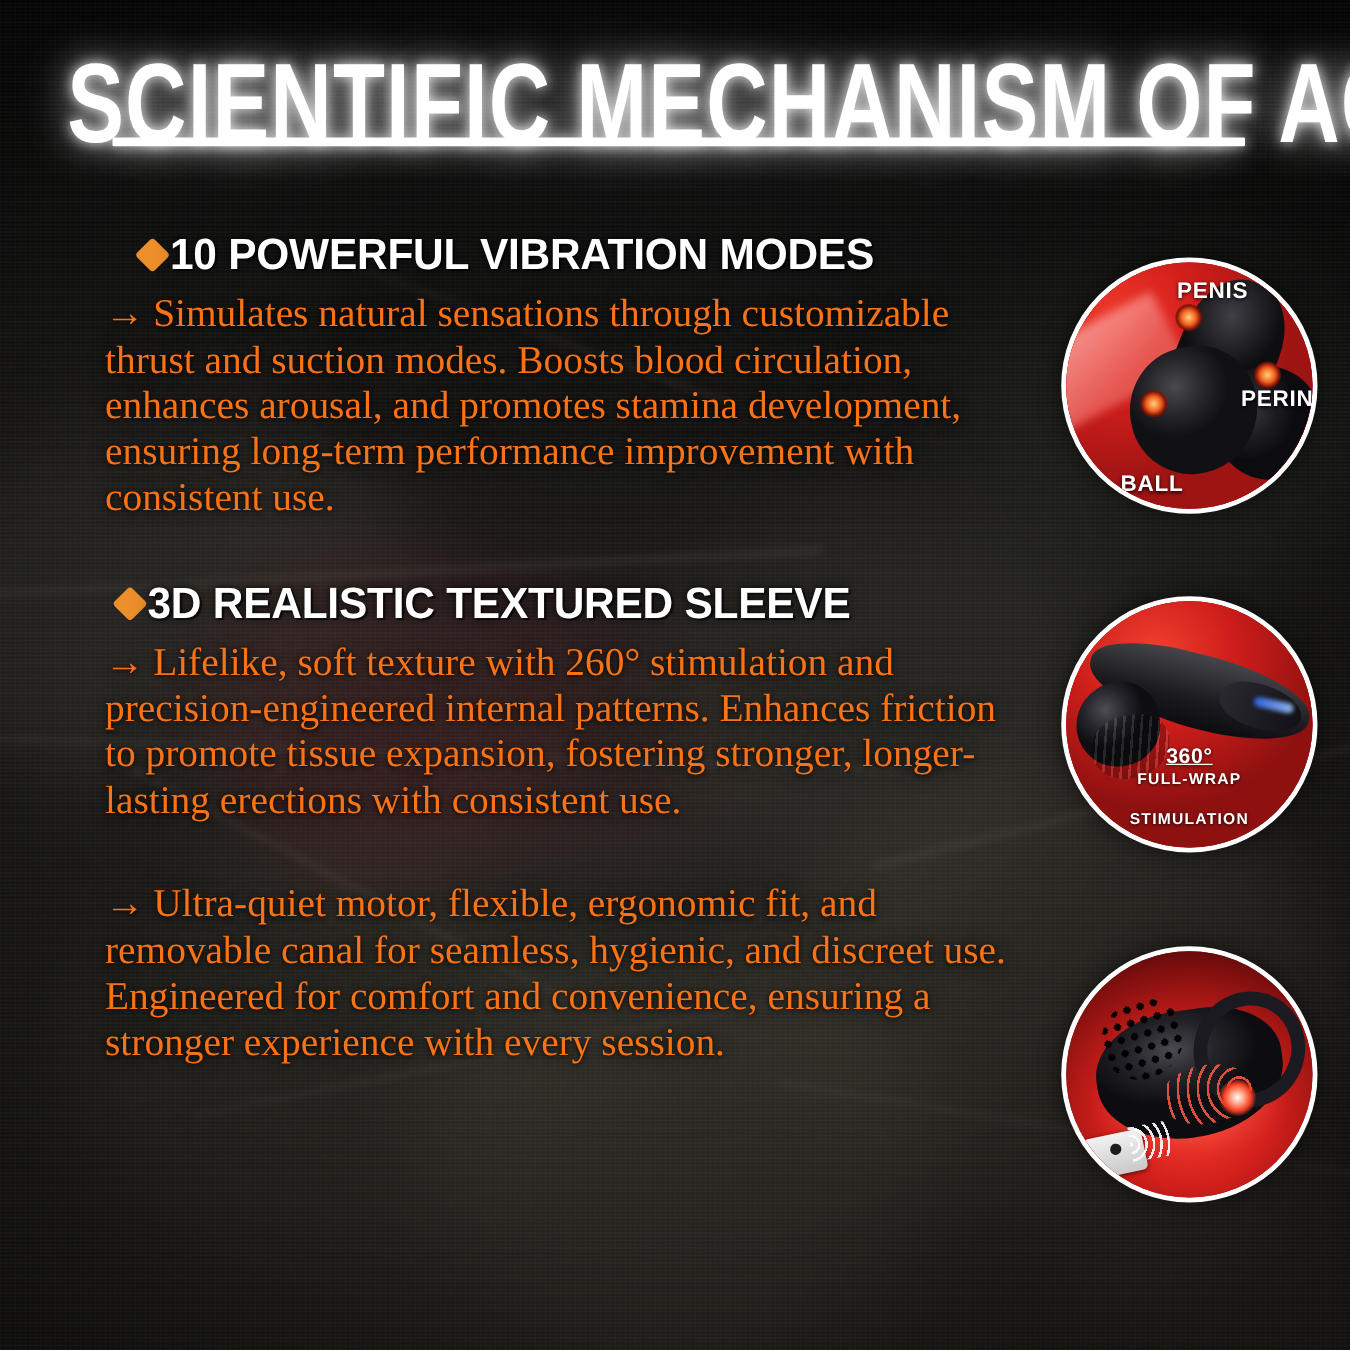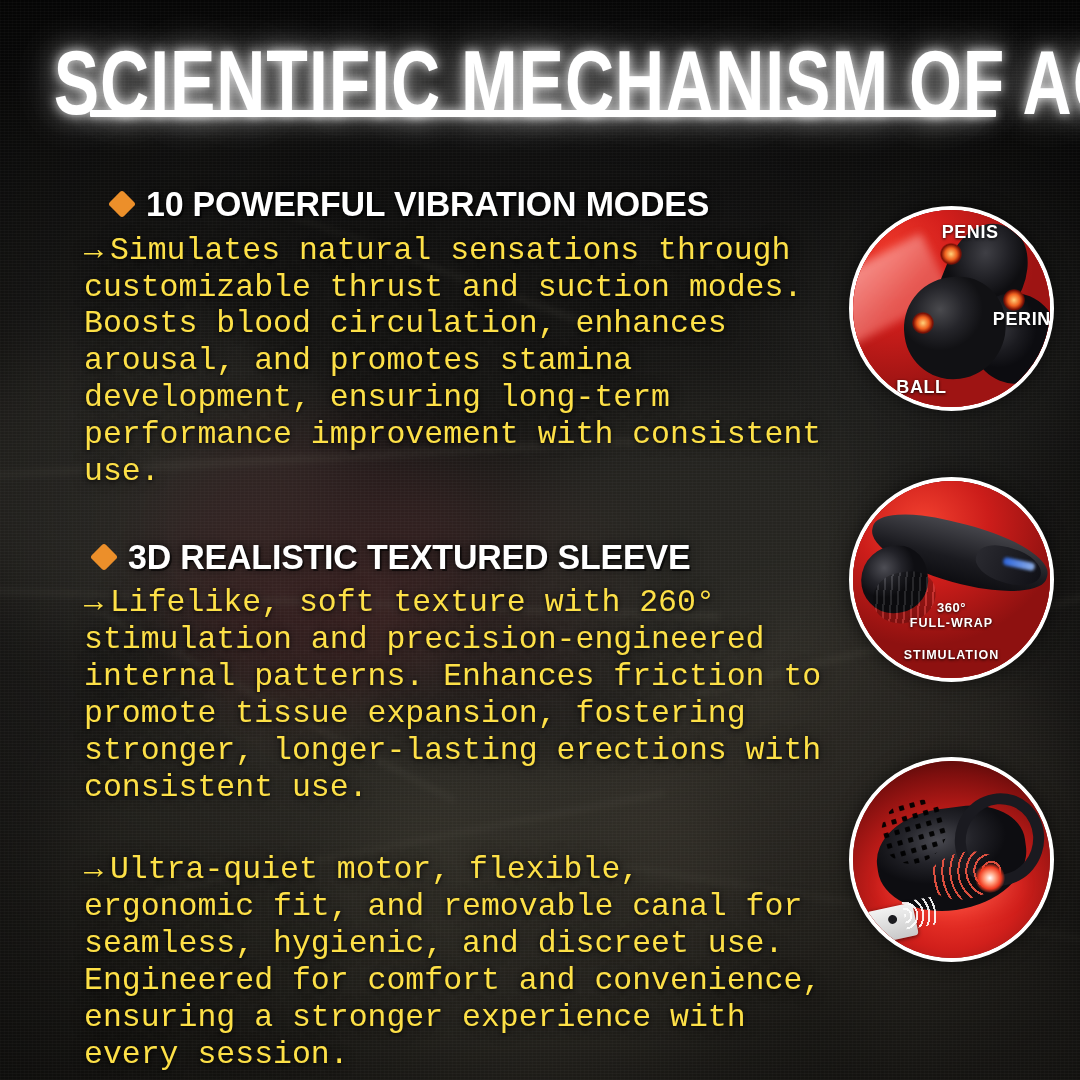--- a/index.html
+++ b/index.html
@@ -94,21 +94,21 @@
     box-shadow:0 0 10px rgba(255,255,255,.8),0 0 26px rgba(255,255,255,.45),
                0 0 48px rgba(255,255,255,.25);
   }
 
   
   .content{
     position:absolute;left:84px;top:186px;width:742px;
   }
   .section{margin-bottom:6px;}
   .sec-head{
-    display:flex;align-items:center;gap:14px;
+    display:flex;align-items:center;gap:4px;
     margin:0 0 10px 0;
   }
   .sec-head.indent-1{padding-left:28px;}
   .sec-head.indent-2{padding-left:10px;}
   .sec-head.indent-3{padding-left:10px;}
   .diamond{
     width:20px;height:20px;flex:0 0 auto;
     background:#ec8f2a;
     border-radius:3px;
     transform:rotate(45deg);
@@ -122,24 +122,24 @@
     letter-spacing:-.2px;
     transform:scaleX(.97);
     transform-origin:left center;
     white-space:nowrap;
     text-shadow:
       2px 2px 0 rgba(0,0,0,.55),
       0 0 6px rgba(0,0,0,.65),
       0 0 16px rgba(0,0,0,.45);
   }
   .sec-body{
-    font-family:Liberation Mono, monospace;
+    font-family:Liberation Serif, serif;
     font-size:31.5px;
     line-height:1.17;
-    color:#fde047;
+    color:#f97316;
     margin:0;
     text-shadow:0 1px 4px rgba(0,0,0,.75), 0 0 14px rgba(0,0,0,.55);
   }
   .sec-body .arrow{margin-right:7px;}
 
   .gap-a{height:42px;}
   .gap-b{height:40px;}
 
   
   .circle{
@@ -237,21 +237,21 @@
   .c2 .bluespark{
     position:absolute;left:76%;top:40%;width:16%;height:4%;
     background:linear-gradient(90deg,#2e6cf0,#9fc3ff);
     filter:blur(1.5px);border-radius:4px;transform:rotate(12deg);opacity:.9;
   }
   .c2 .cap{
     position:absolute;left:0;right:0;bottom:8%;text-align:center;
     font-family:"Liberation Sans", sans-serif;font-weight:700;color:#fff;
     text-shadow:0 1px 3px rgba(0,0,0,.85);
   }
-  .c2 .cap .l1{font-size:13px;letter-spacing:.5px;}
+  .c2 .cap .l1{font-size:17px;letter-spacing:.5px;text-decoration:underline;}
   .c2 .cap .l2{font-size:12.5px;letter-spacing:1px;margin-top:1px;}
   .c2 .cap .l3{font-size:12.5px;letter-spacing:1px;margin-top:18px;}
 
   
   .c3 .red{
     position:absolute;inset:-10%;
     background:
       radial-gradient(70% 62% at 50% 62%, #ff4233 0%, #d11f1b 42%, #7d0f0e 78%, #3b0706 100%);
   }
   .c3 .swirl{

